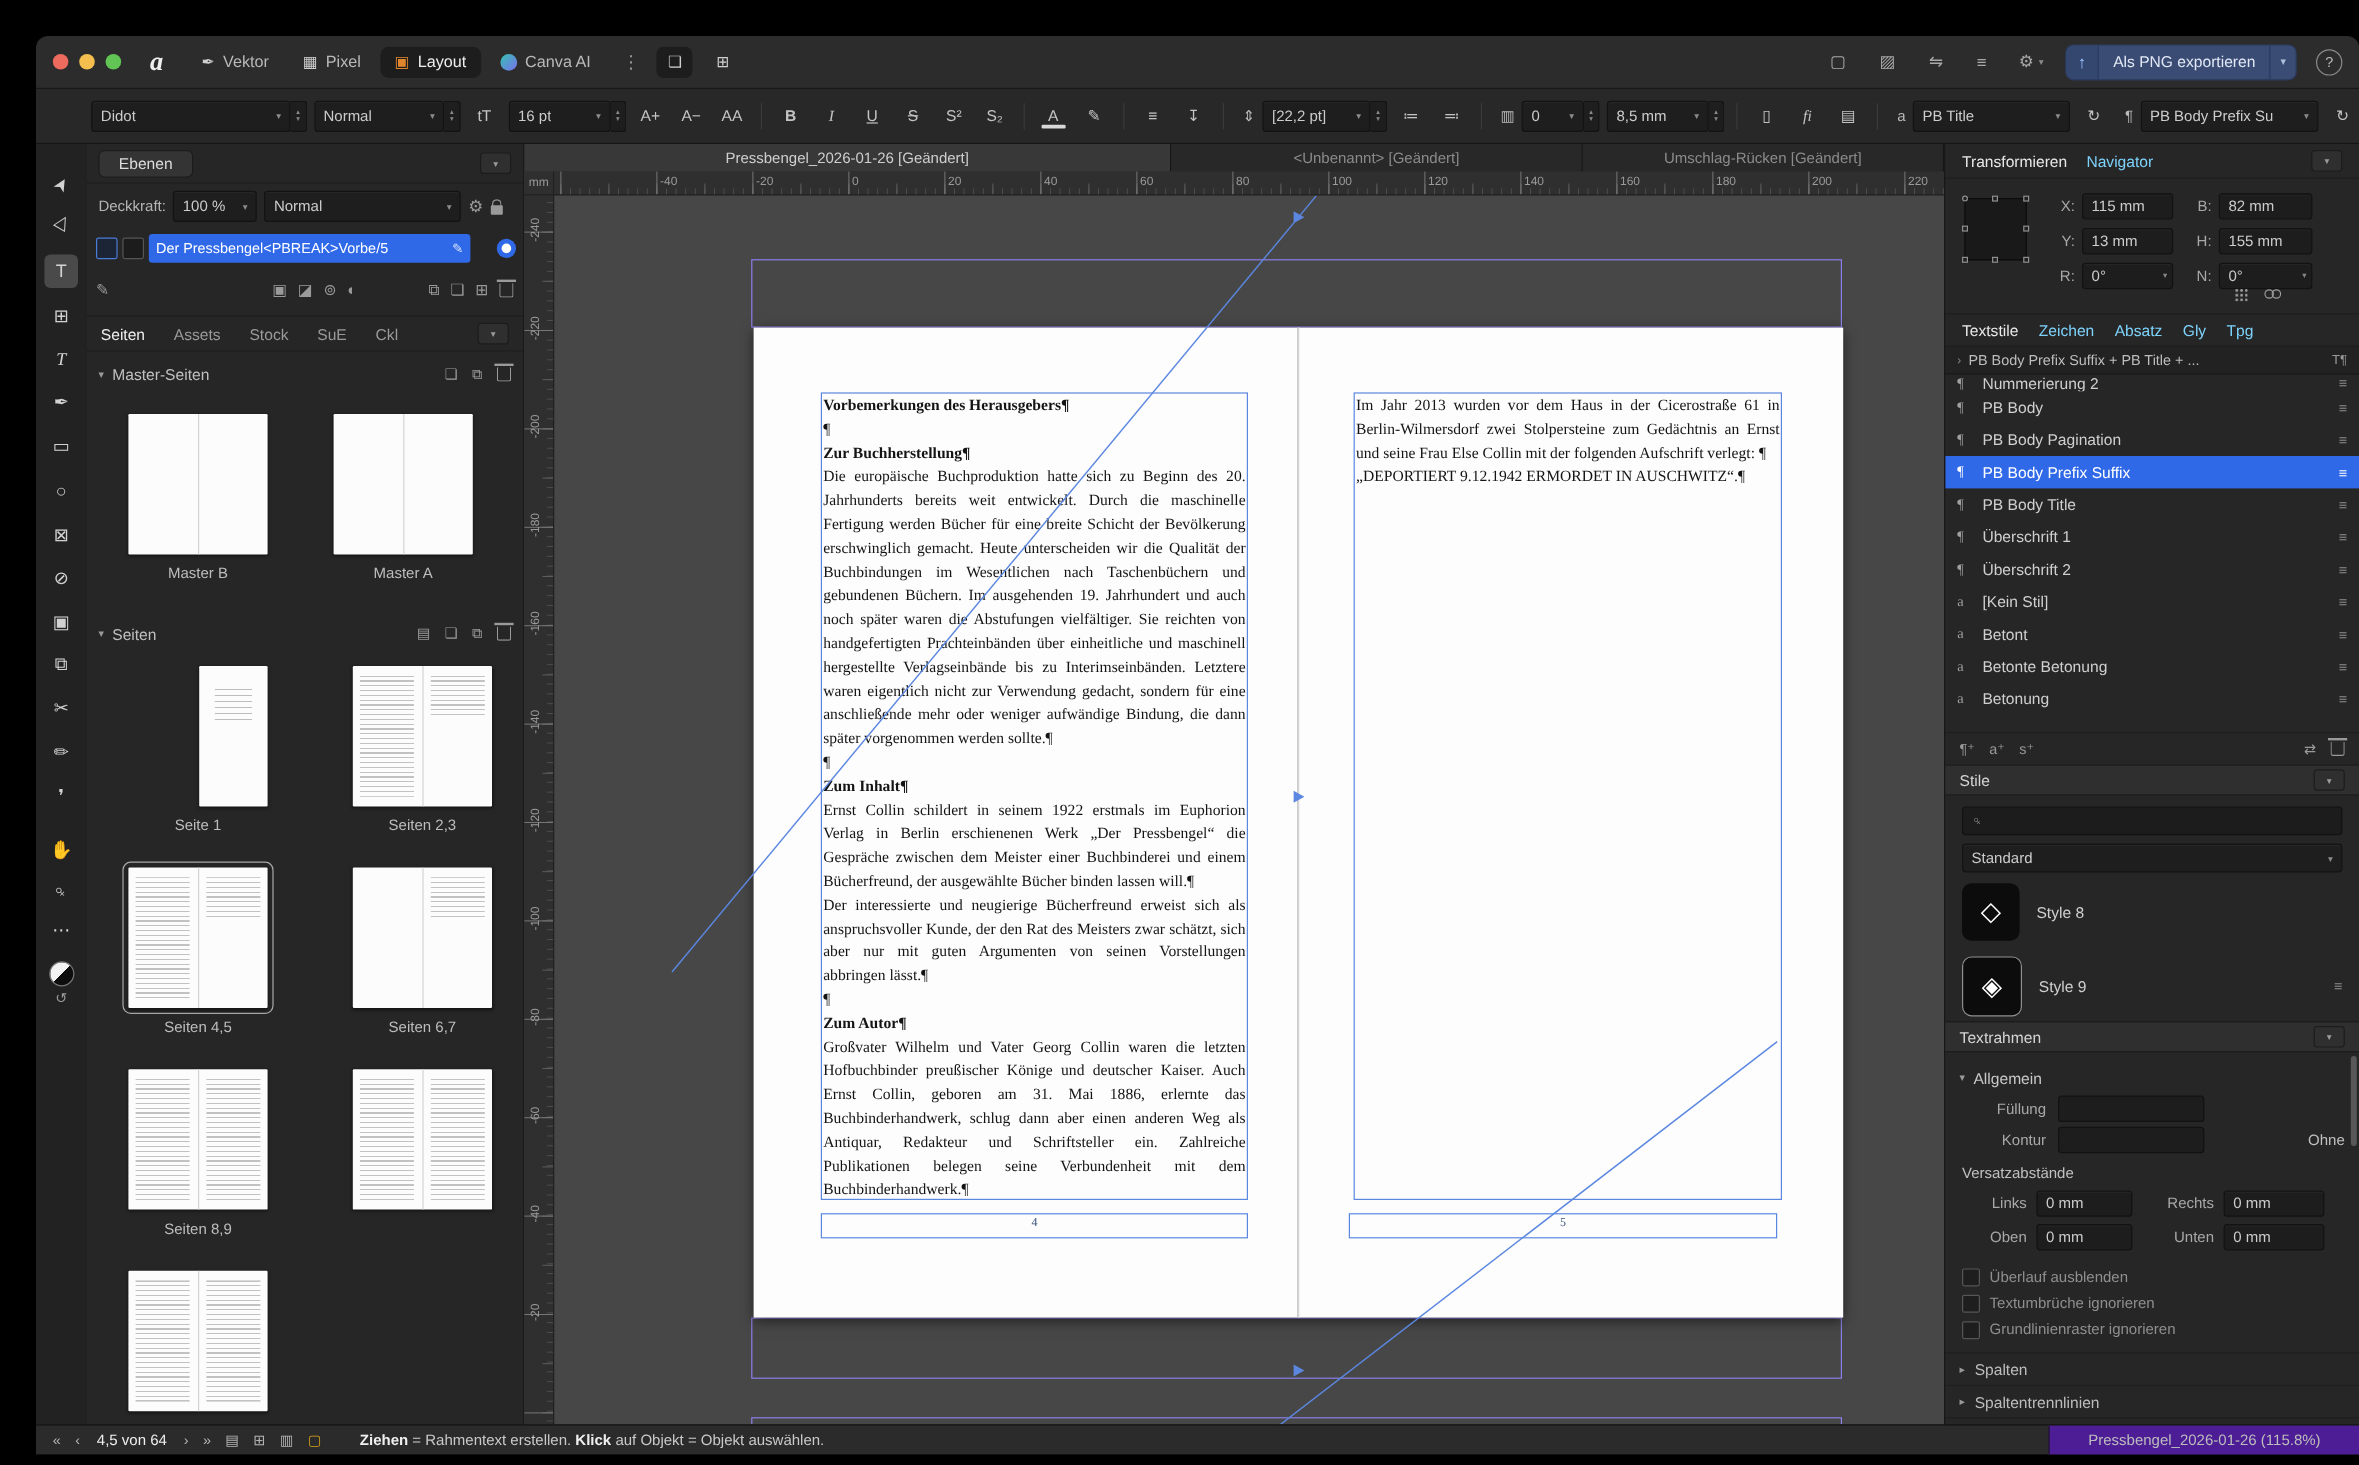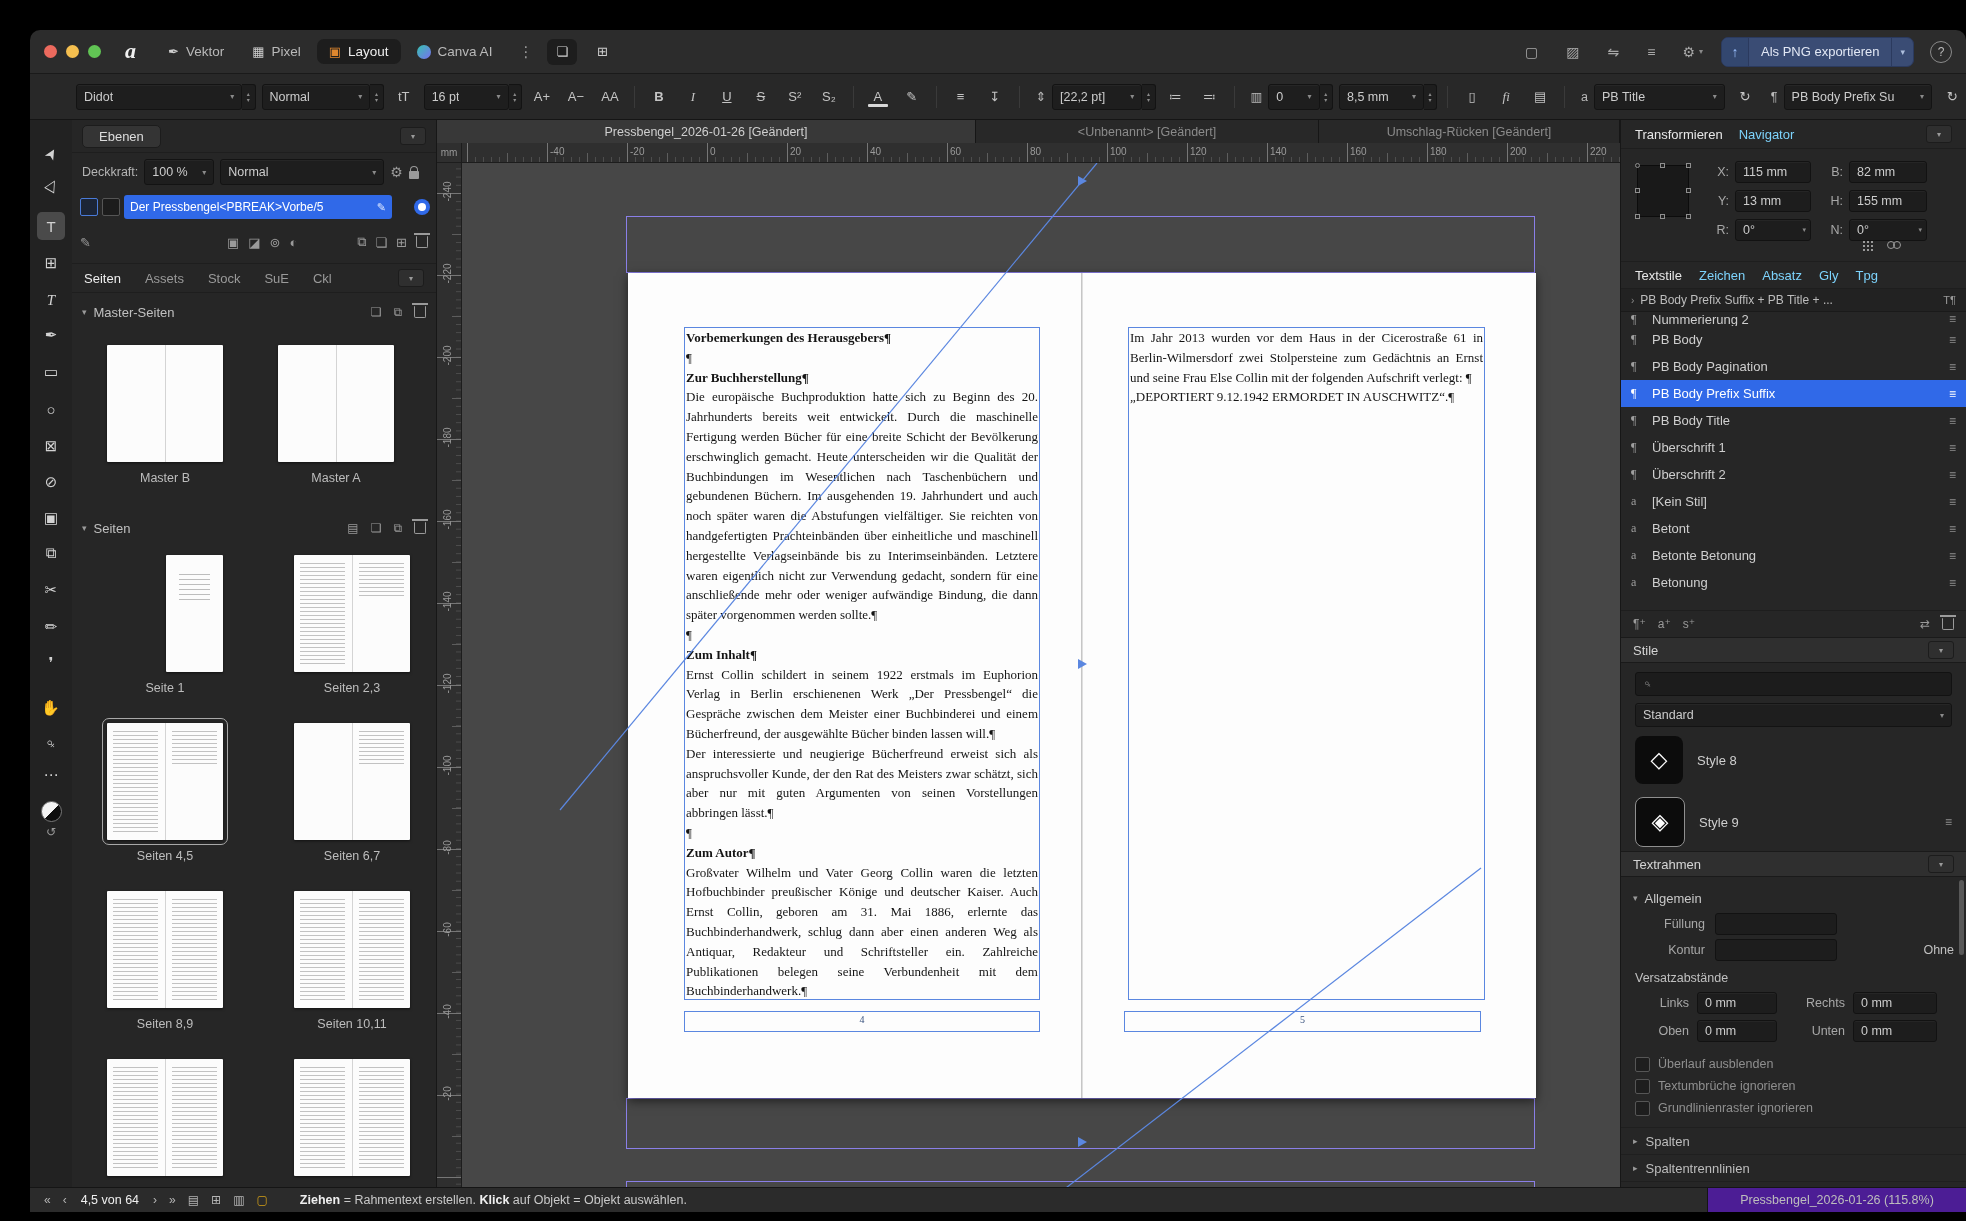--- a/index.html
+++ b/index.html
@@ -508,29 +508,20 @@
           </div>
           <div class="pglabel">Seiten 8,9</div>
         </div>
         <div class="cell">
           <div class="thumbwrap">
             <div class="pgthumb">
               <div class="half t-full"></div>
               <div class="half t-full"></div>
             </div>
           </div>
-          <div class="pglabel">Seiten 10,11</div>
-        </div>
-        <div class="cell">
-          <div class="thumbwrap">
-            <div class="pgthumb">
-              <div class="half t-full"></div>
-              <div class="half t-full"></div>
-            </div>
-          </div>
           <div class="pglabel"></div>
         </div>
         <div class="cell">
           <div class="thumbwrap">
             <div class="pgthumb">
               <div class="half t-full"></div>
               <div class="half t-full"></div>
             </div>
           </div>
           <div class="pglabel"></div>

